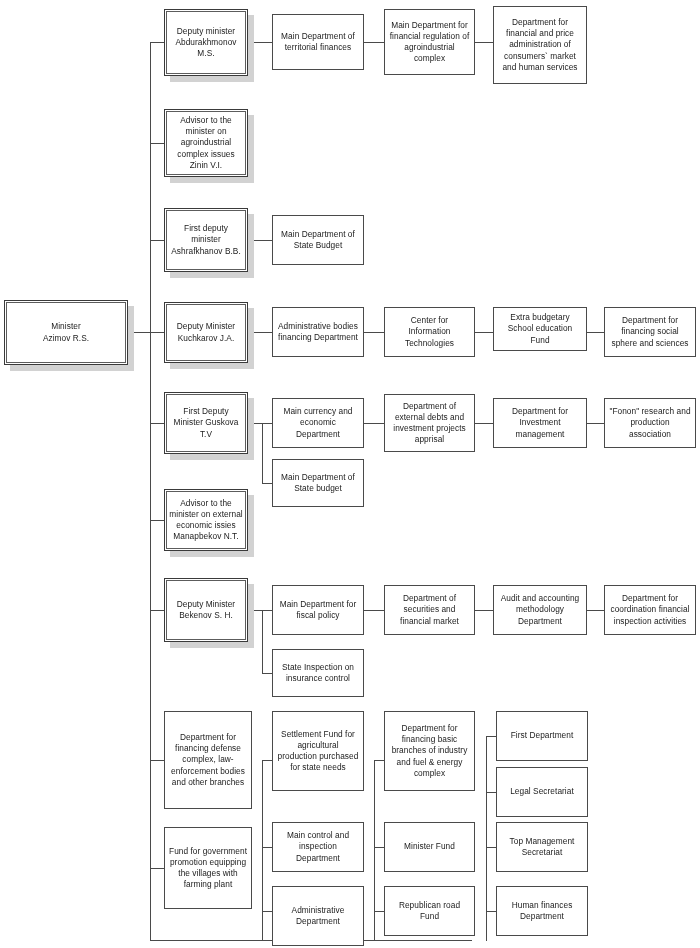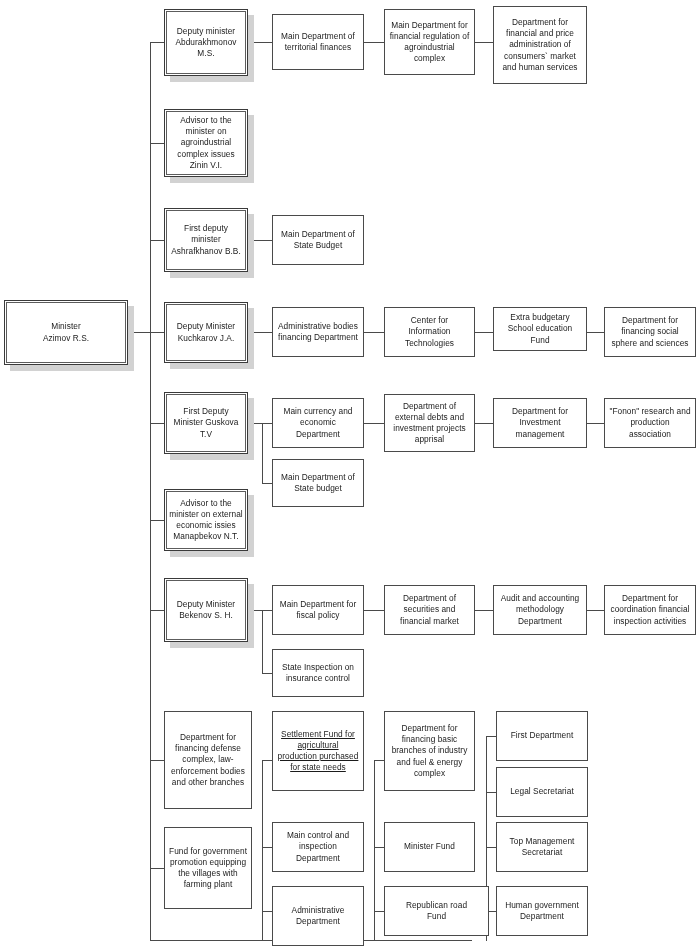--- a/index.html
+++ b/index.html
@@ -267,21 +267,21 @@
 and other branches</span>
   </div>
   <div class="node plain" style="left:164px; top:827px; width:88px; height:82px;">
     <span class="txt" style="white-space: pre-line;">Fund for government
 promotion equipping
 the villages with
 farming plant</span>
   </div>
 
   <div class="node plain" style="left:272px; top:711px; width:92px; height:80px;">
-    <span class="txt" style="white-space: pre-line; text-decoration: underline;">Settlement Fund for
+    <span class="txt" style="white-space: pre-line;">Settlement Fund for
 agricultural
 production purchased
 for state needs</span>
   </div>
   <div class="node plain" style="left:272px; top:822px; width:92px; height:50px;">
     <span class="txt" style="white-space: pre-line;">Main control and
 inspection
 Department</span>
   </div>
   <div class="node plain" style="left:272px; top:886px; width:92px; height:60px;">
@@ -292,33 +292,33 @@
   <div class="node plain" style="left:384px; top:711px; width:91px; height:80px;">
     <span class="txt" style="white-space: pre-line;">Department for
 financing basic
 branches of industry
 and fuel &amp; energy
 complex</span>
   </div>
   <div class="node plain" style="left:384px; top:822px; width:91px; height:50px;">
     <span class="txt">Minister Fund</span>
   </div>
-  <div class="node plain" style="left:384px; top:886px; width:105px; height:50px;">
+  <div class="node plain" style="left:384px; top:886px; width:91px; height:50px;">
     <span class="txt" style="white-space: pre-line;">Republican road
 Fund</span>
   </div>
 
   <div class="node plain" style="left:496px; top:711px; width:92px; height:50px;">
     <span class="txt">First Department</span>
   </div>
   <div class="node plain" style="left:496px; top:767px; width:92px; height:50px;">
     <span class="txt">Legal Secretariat</span>
   </div>
   <div class="node plain" style="left:496px; top:822px; width:92px; height:50px;">
     <span class="txt" style="white-space: pre-line;">Top Management
 Secretariat</span>
   </div>
   <div class="node plain" style="left:496px; top:886px; width:92px; height:50px;">
-    <span class="txt" style="white-space: pre-line;">Human government
+    <span class="txt" style="white-space: pre-line;">Human finances
 Department</span>
   </div>
 
 </div>
 
 </body></html>

